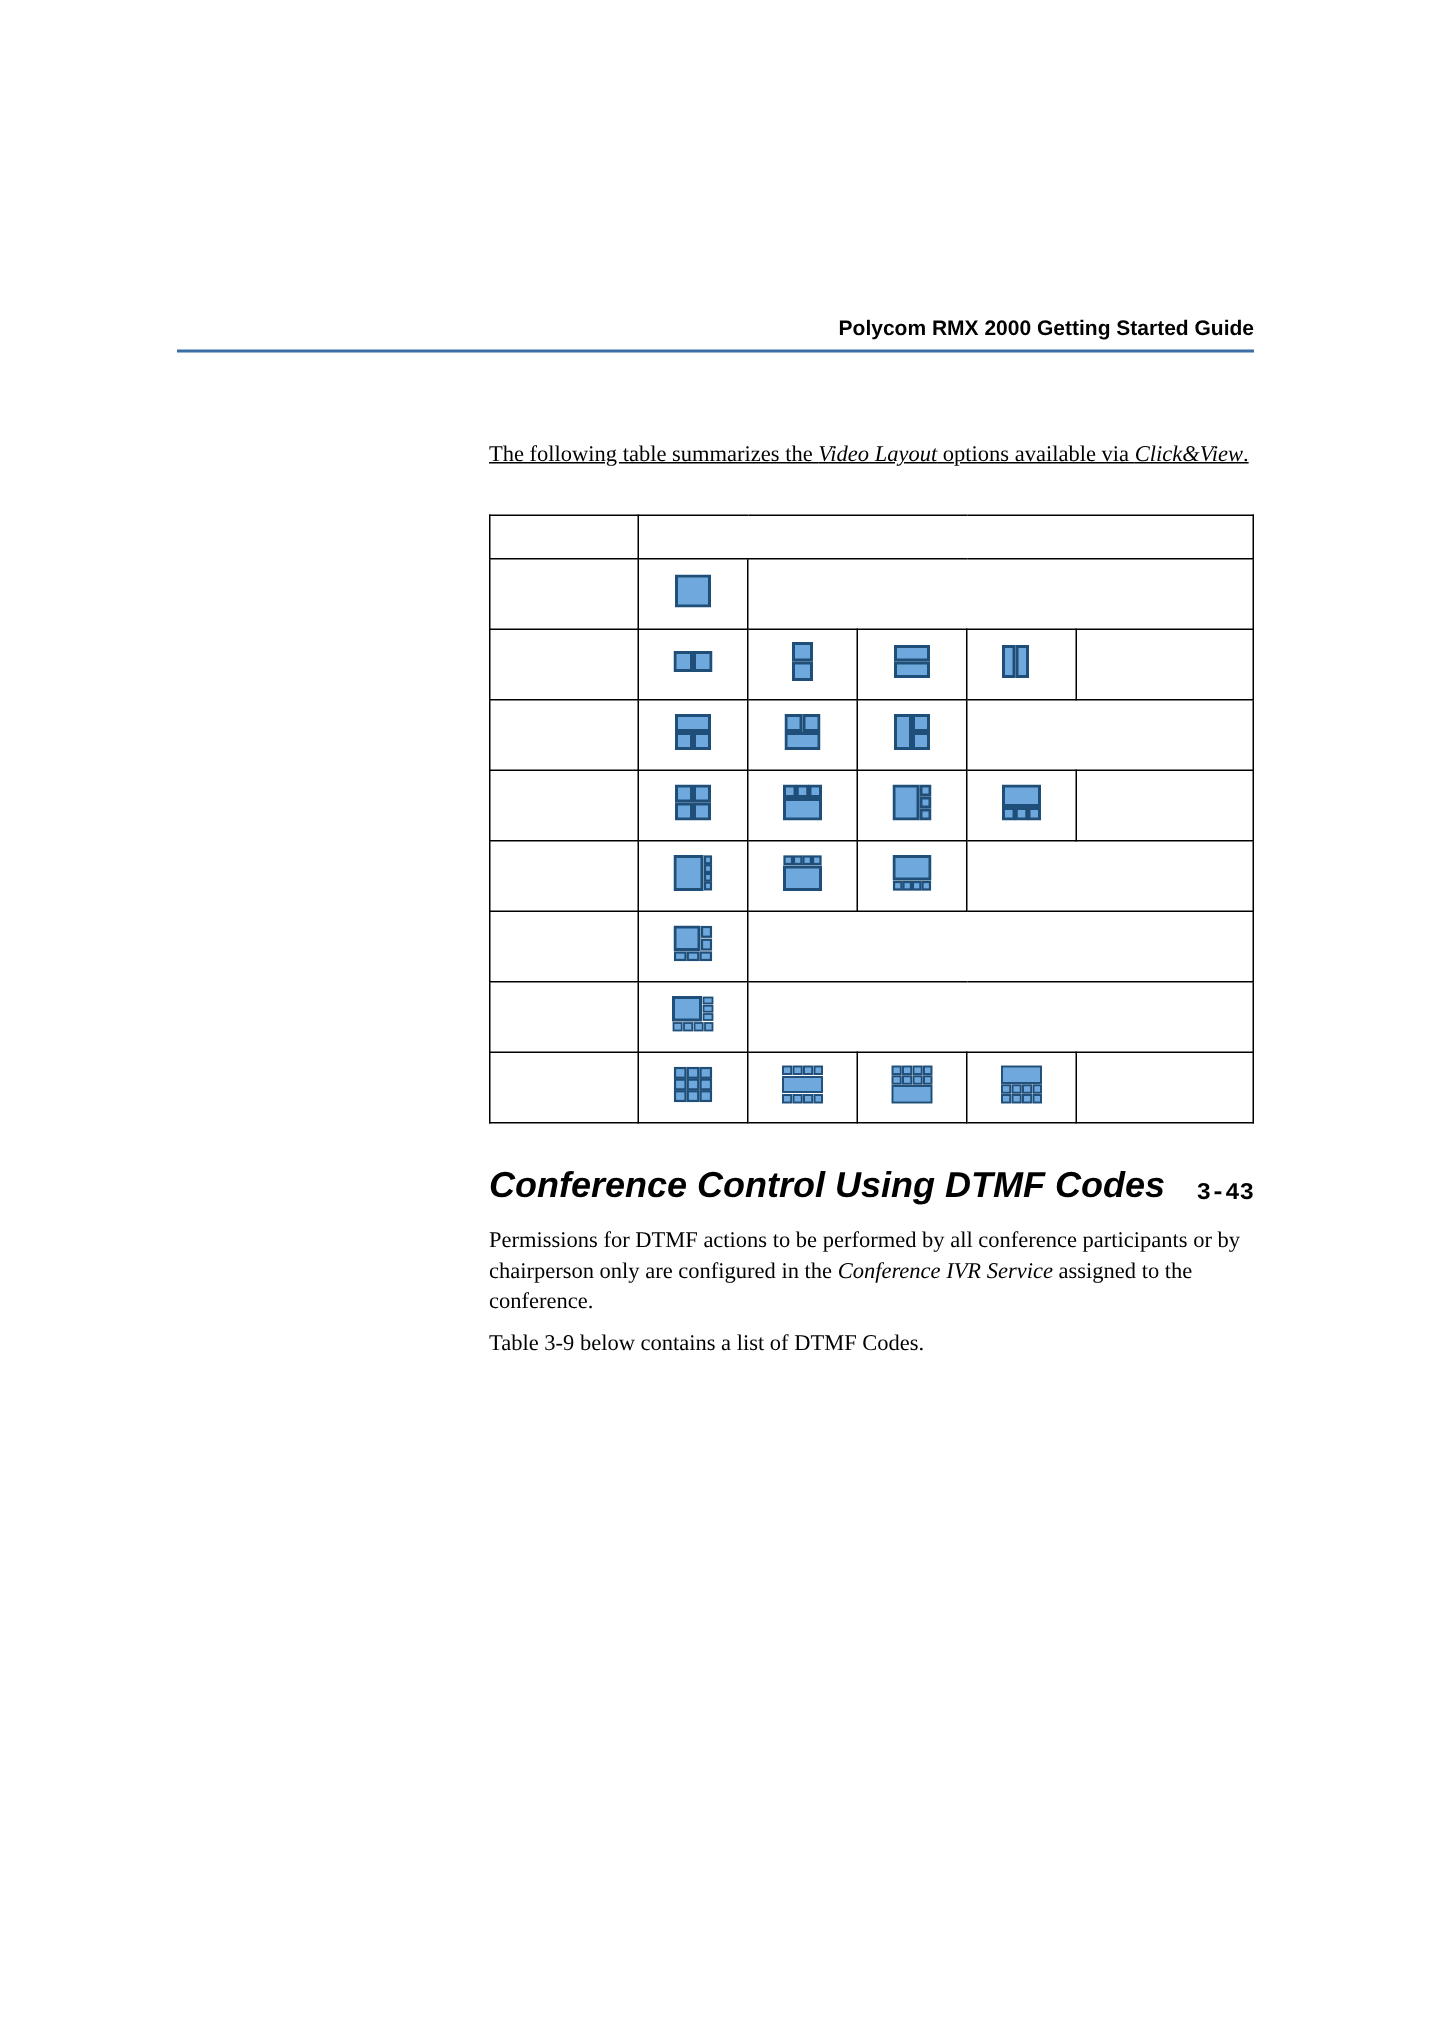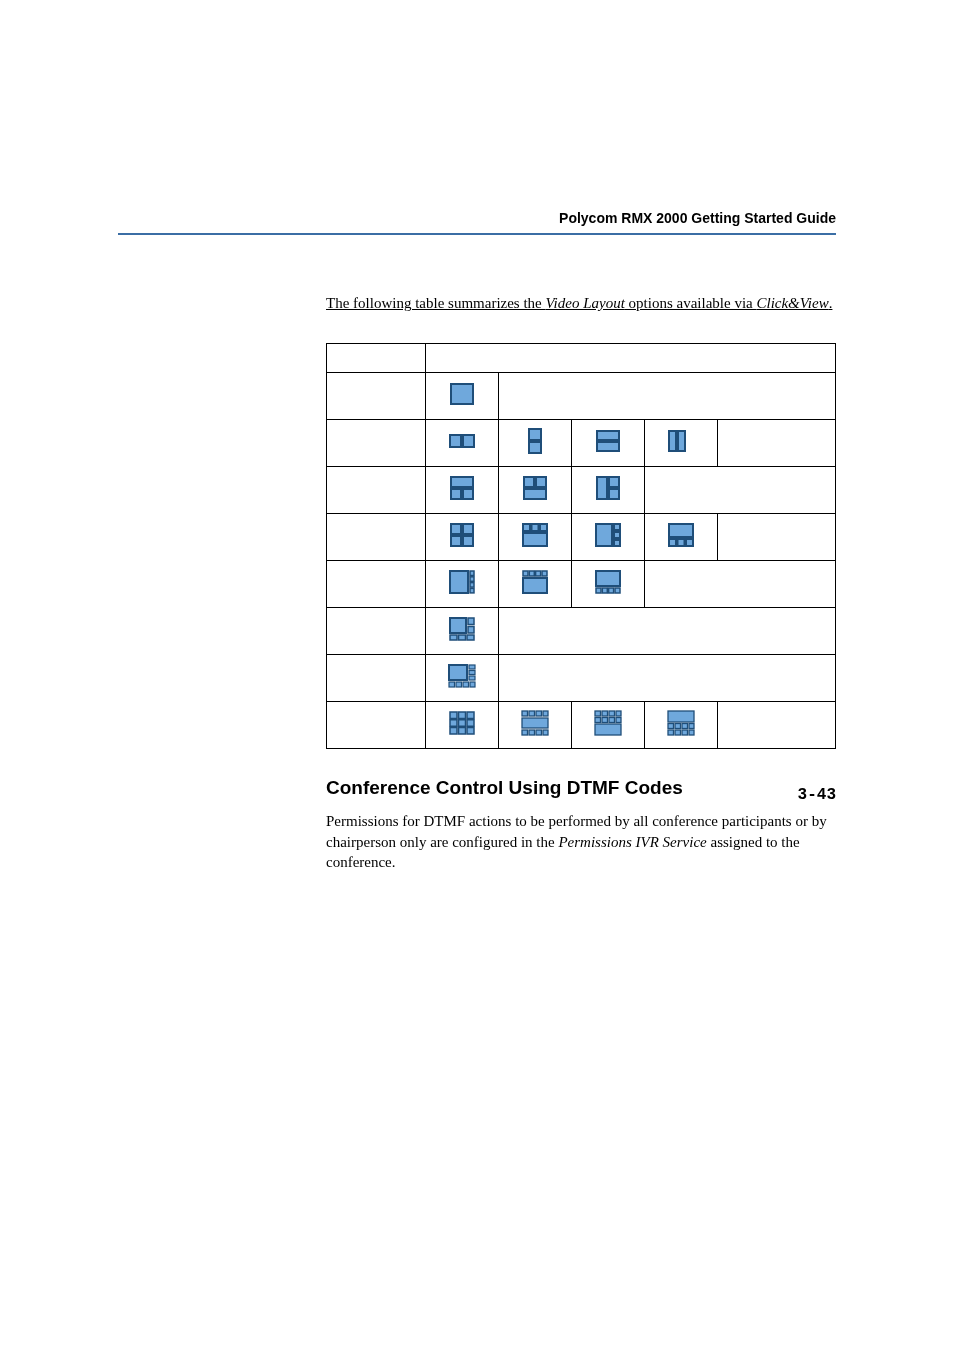--- a/index.html
+++ b/index.html
@@ -75,22 +75,23 @@
     display: inline-block;
   }
   svg.layout-icon {
     display: block;
     margin: 0 auto;
   }
 
   h2.section-heading {
     font-family: "Lucida Sans", "Lucida Grande", Arial, sans-serif;
     font-weight: bold;
-    font-size: 19px;
+    font-size: 24px;
     margin: 0 0 12px 0;
+    font-style: italic;
   }
   .body-text p {
     font-size: 15px;
     line-height: 1.35;
     margin: 0 0 8px 0;
   }
   .body-text em { font-style: italic; }
   a.xref {
     color: #2a55c9;
     font-weight: bold;
@@ -398,19 +399,20 @@
         </td>
         <td class="tail-col"></td>
       </tr>
     </tbody>
       </table>
 
     <h2 class="section-heading">Conference Control Using DTMF Codes</h2>
 
     <div class="body-text">
       <p>
-        <span>Permissions for DTMF actions to be performed by all conference participants or by chairperson only are configured in the </span><em>Permissions IVR Service</em><span> assigned to the conference.</span>
+        <span>Permissions for DTMF actions to be performed by all conference participants or by chairperson only are configured in the </span><em>Conference IVR Service</em><span> assigned to the conference.</span>
       </p>
+      <p>Table 3-9 below contains a list of DTMF Codes.</p>
     </div>
   </div>
 
   <div class="page-number">3-43</div>
 </div>
 
 </body></html>

